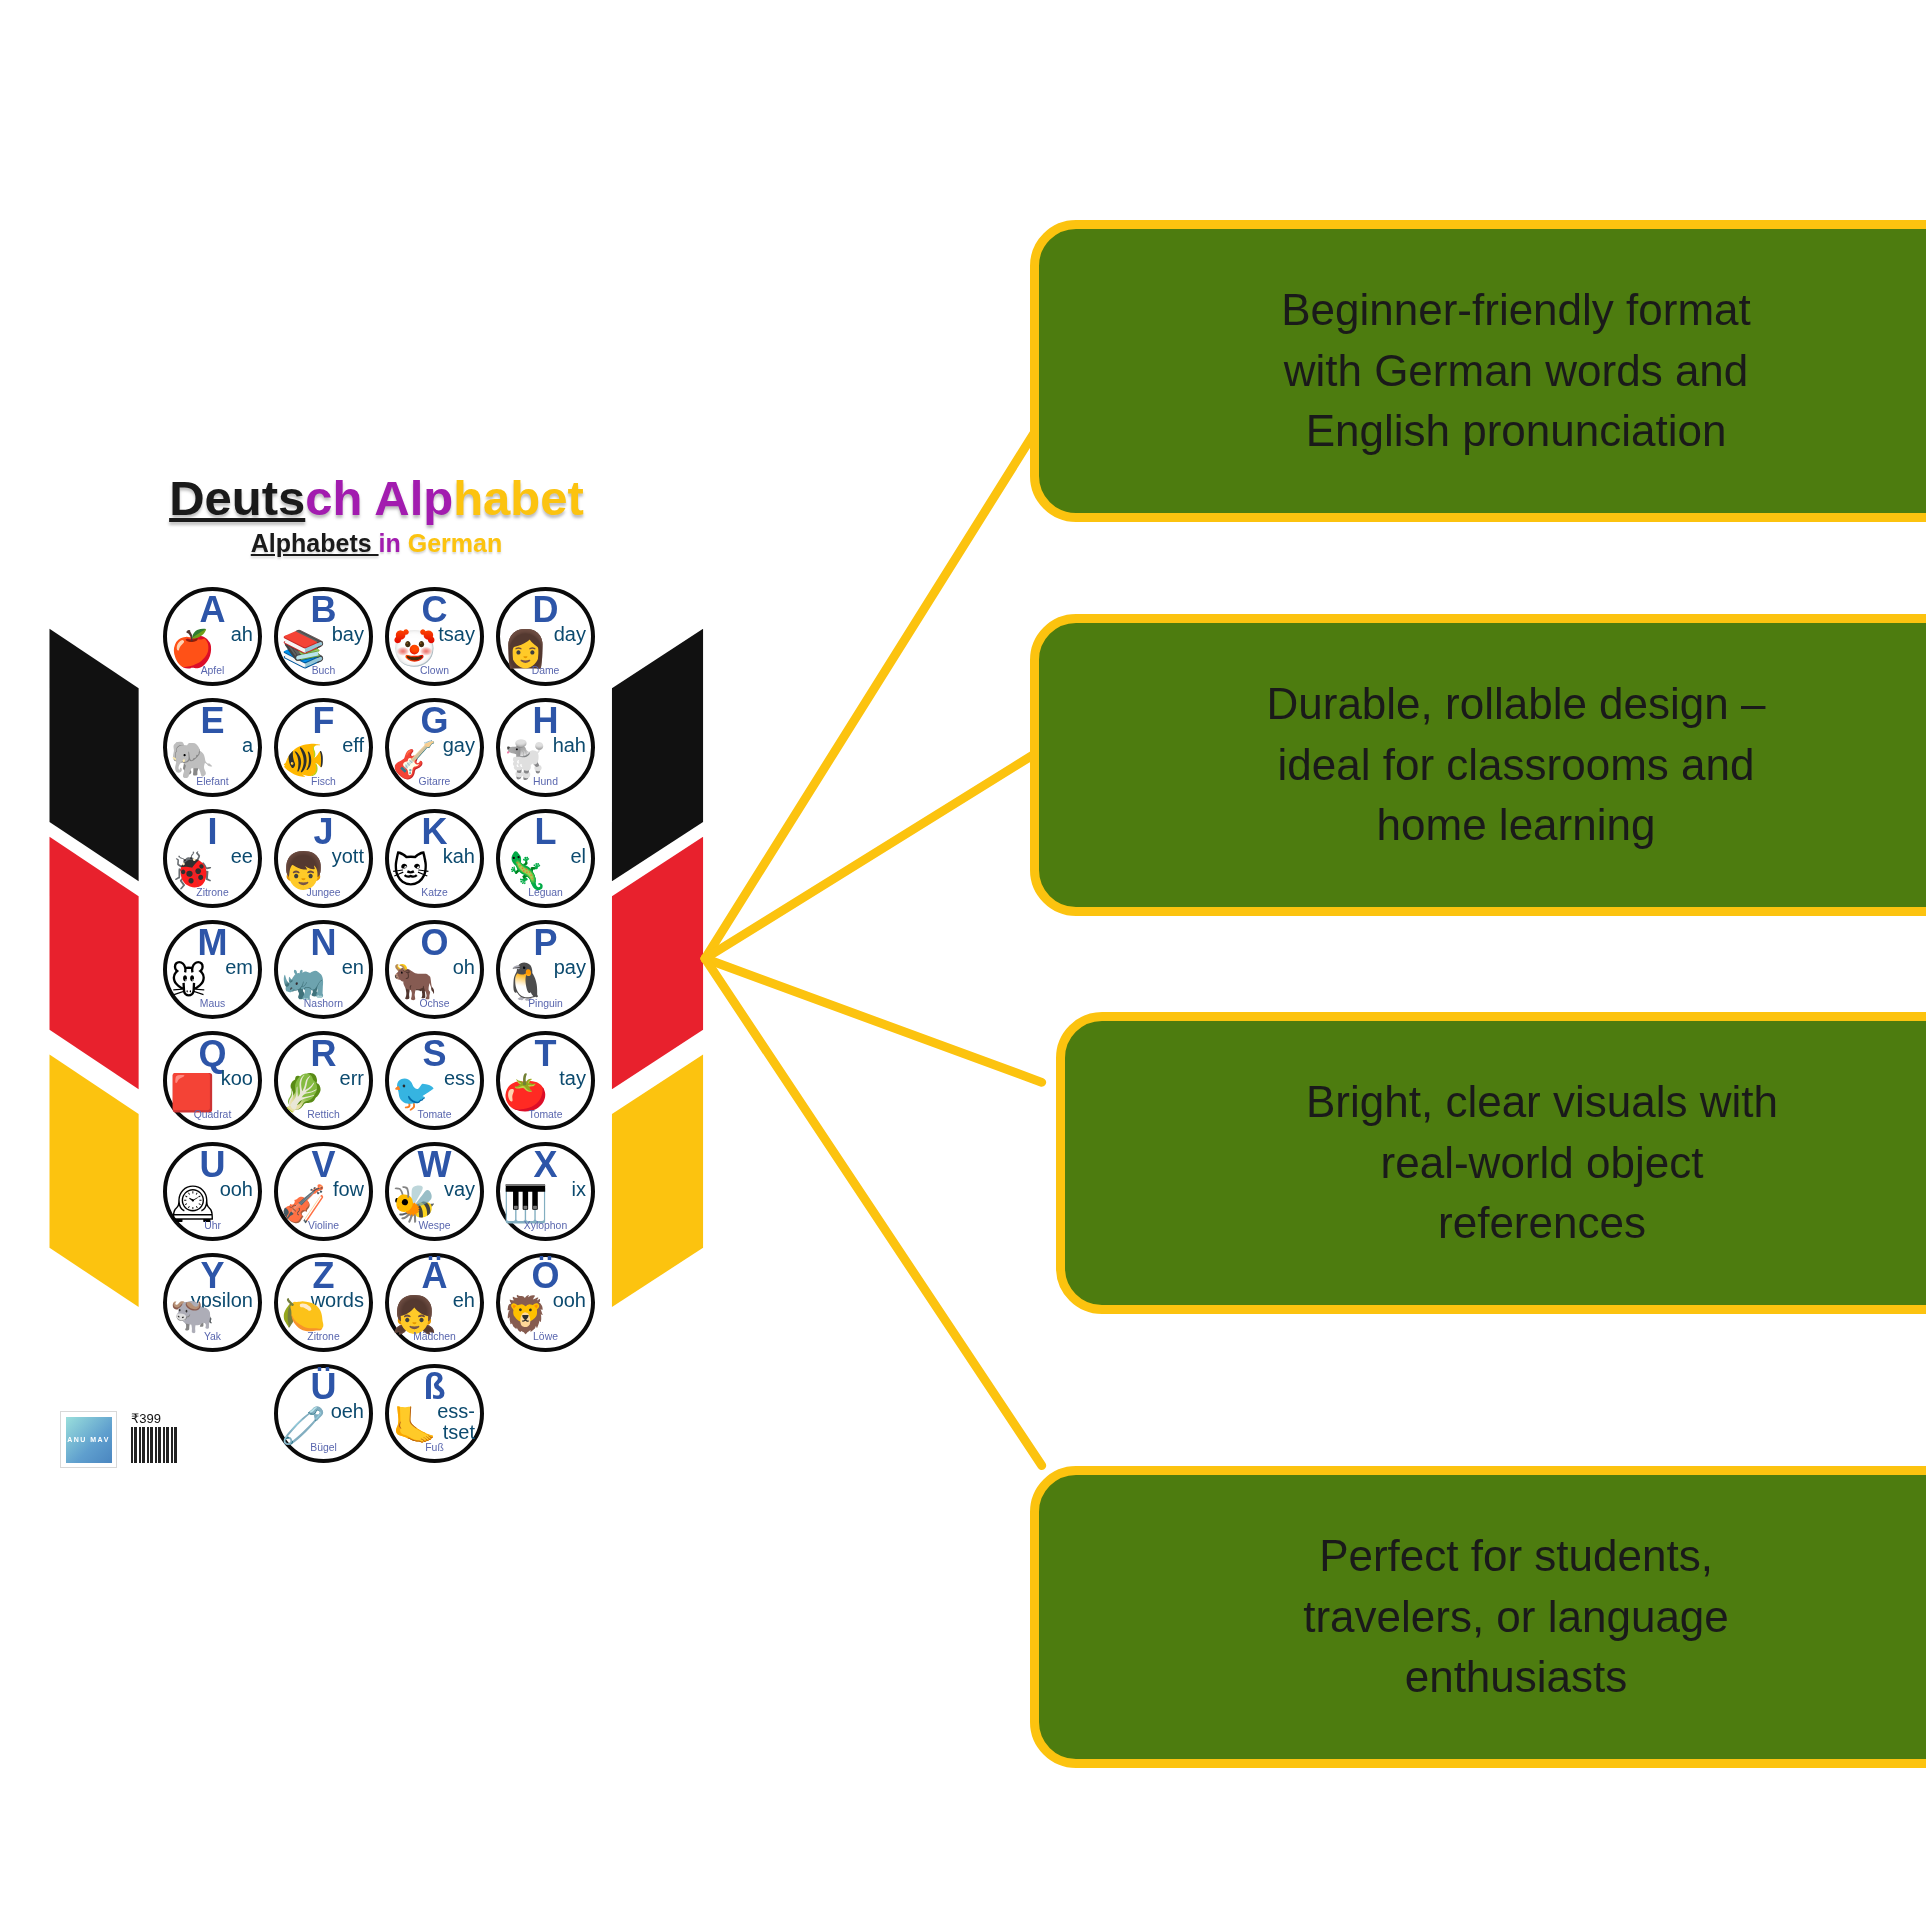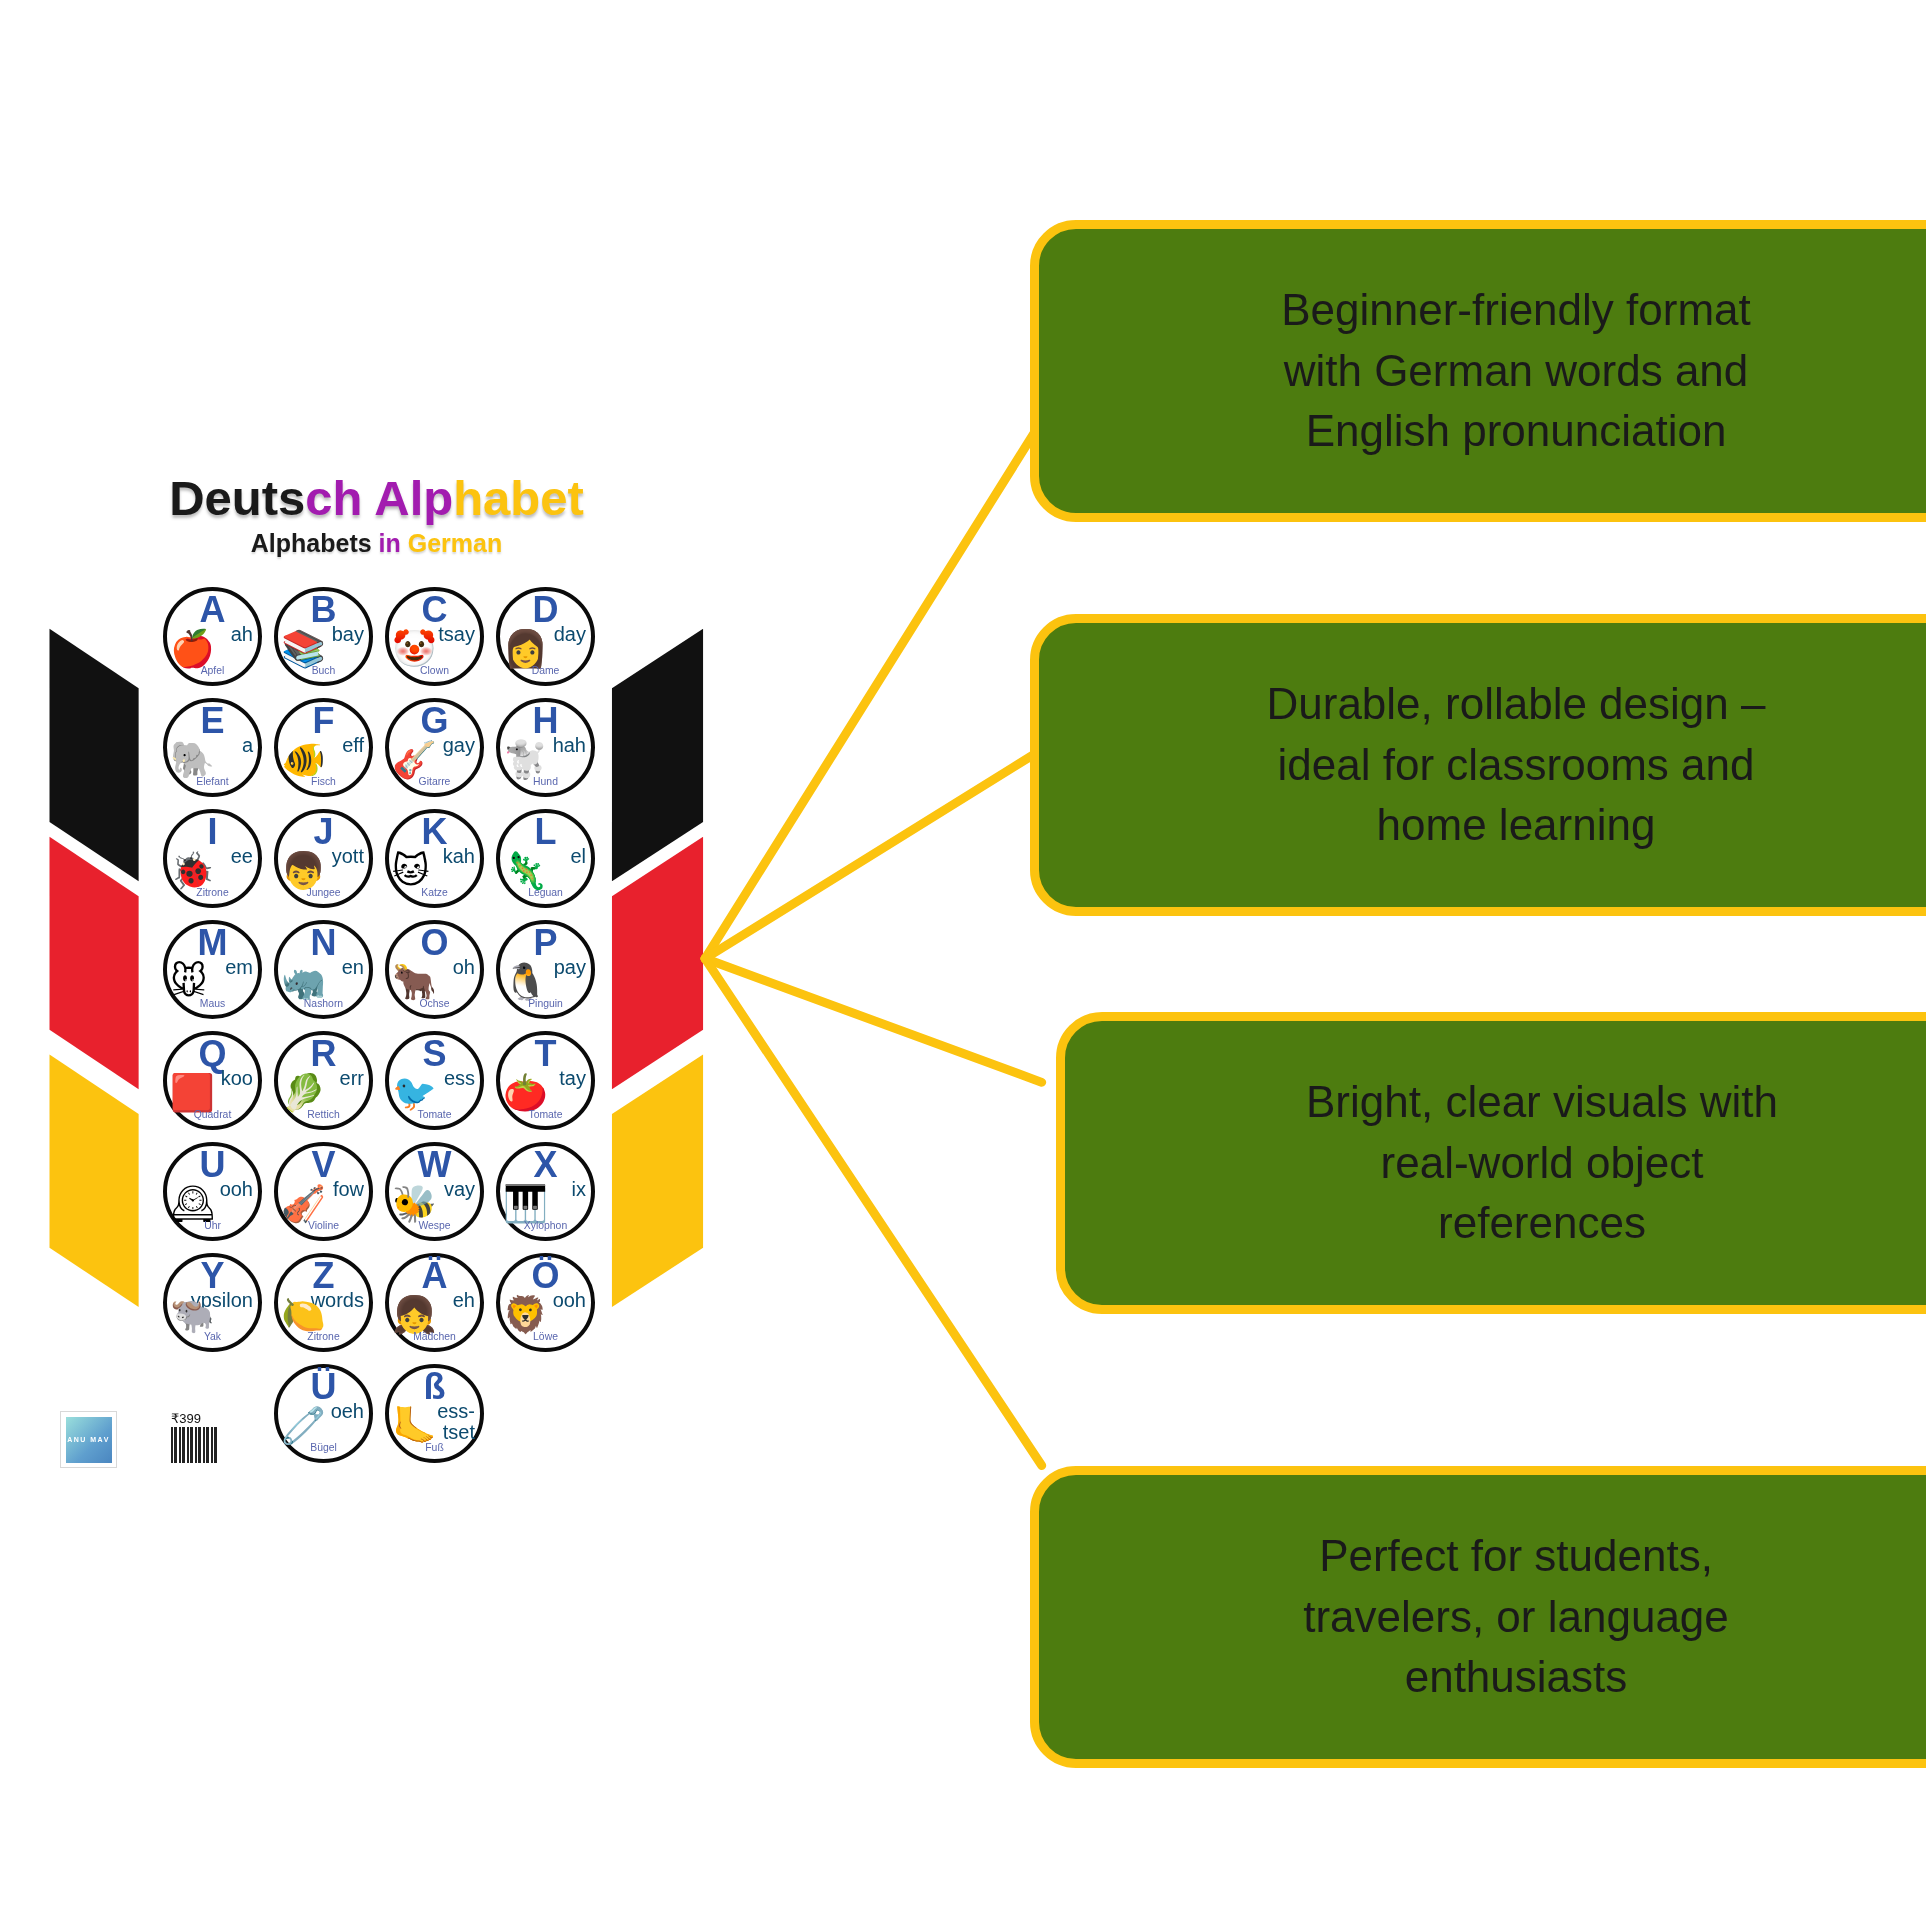--- a/index.html
+++ b/index.html
@@ -15,21 +15,21 @@
   .poster-title{
     position:absolute;left:0;top:28px;width:673px;text-align:center;
     font-size:49px;font-weight:bold;letter-spacing:0px;line-height:1;
     text-shadow:0 3px 3px rgba(110,110,110,.45);
   }
   .poster-subtitle{
     position:absolute;left:0;top:85px;width:673px;text-align:center;
     font-size:25px;font-weight:bold;line-height:1;
     text-shadow:0 2px 2px rgba(140,140,140,.35);
   }
-  .t-black{color:#1a1a1a;} .t-red{color:#a21caf;} .t-yellow{color:#fcc30f;}
+  .t-black{color:#1a1a1a;text-decoration:underline;} .t-red{color:#a21caf;} .t-yellow{color:#fcc30f;}
 
   .letter-grid{position:absolute;left:123px;top:141px;width:432px;display:flex;flex-direction:column;gap:12px;}
   .letter-row{display:flex;gap:12px;justify-content:center;}
   .circle{
     position:relative;width:99px;height:99px;box-sizing:border-box;
     border:4px solid #0a0a0a;border-radius:50%;background:#fff;flex:0 0 auto;
   }
   .big-letter{
     position:absolute;top:1px;left:10%;width:80%;text-align:center;
     font-size:36px;font-weight:bold;color:#2d55a8;line-height:1;
@@ -46,21 +46,21 @@
 
   .logo{
     position:absolute;left:20px;top:965px;width:55px;height:55px;
     border:1px solid #d8d8d8;background:#fff;display:flex;align-items:center;justify-content:center;
   }
   .logo-inner{
     width:46px;height:46px;background:linear-gradient(135deg,#9adfdc 0%,#5f9fce 60%,#4a86c0 100%);
     display:flex;align-items:center;justify-content:center;
     color:#ffffff;font-size:7px;letter-spacing:1.5px;font-weight:bold;
   }
-  .price-block{position:absolute;left:91px;top:966px;margin-left:40px;}
+  .price-block{position:absolute;left:91px;top:966px;}
   .price{font-size:13px;color:#111;line-height:1;margin-bottom:2px;}
   .barcode{
     width:46px;height:36px;
     background:repeating-linear-gradient(90deg,#222 0 2px,#fff 2px 3px,#222 3px 6px,#fff 6px 8px);
     border-bottom:2px solid #fff;
   }
 
   
   .feature-box{
     position:absolute;left:1030px;width:972px;height:302px;box-sizing:border-box;

